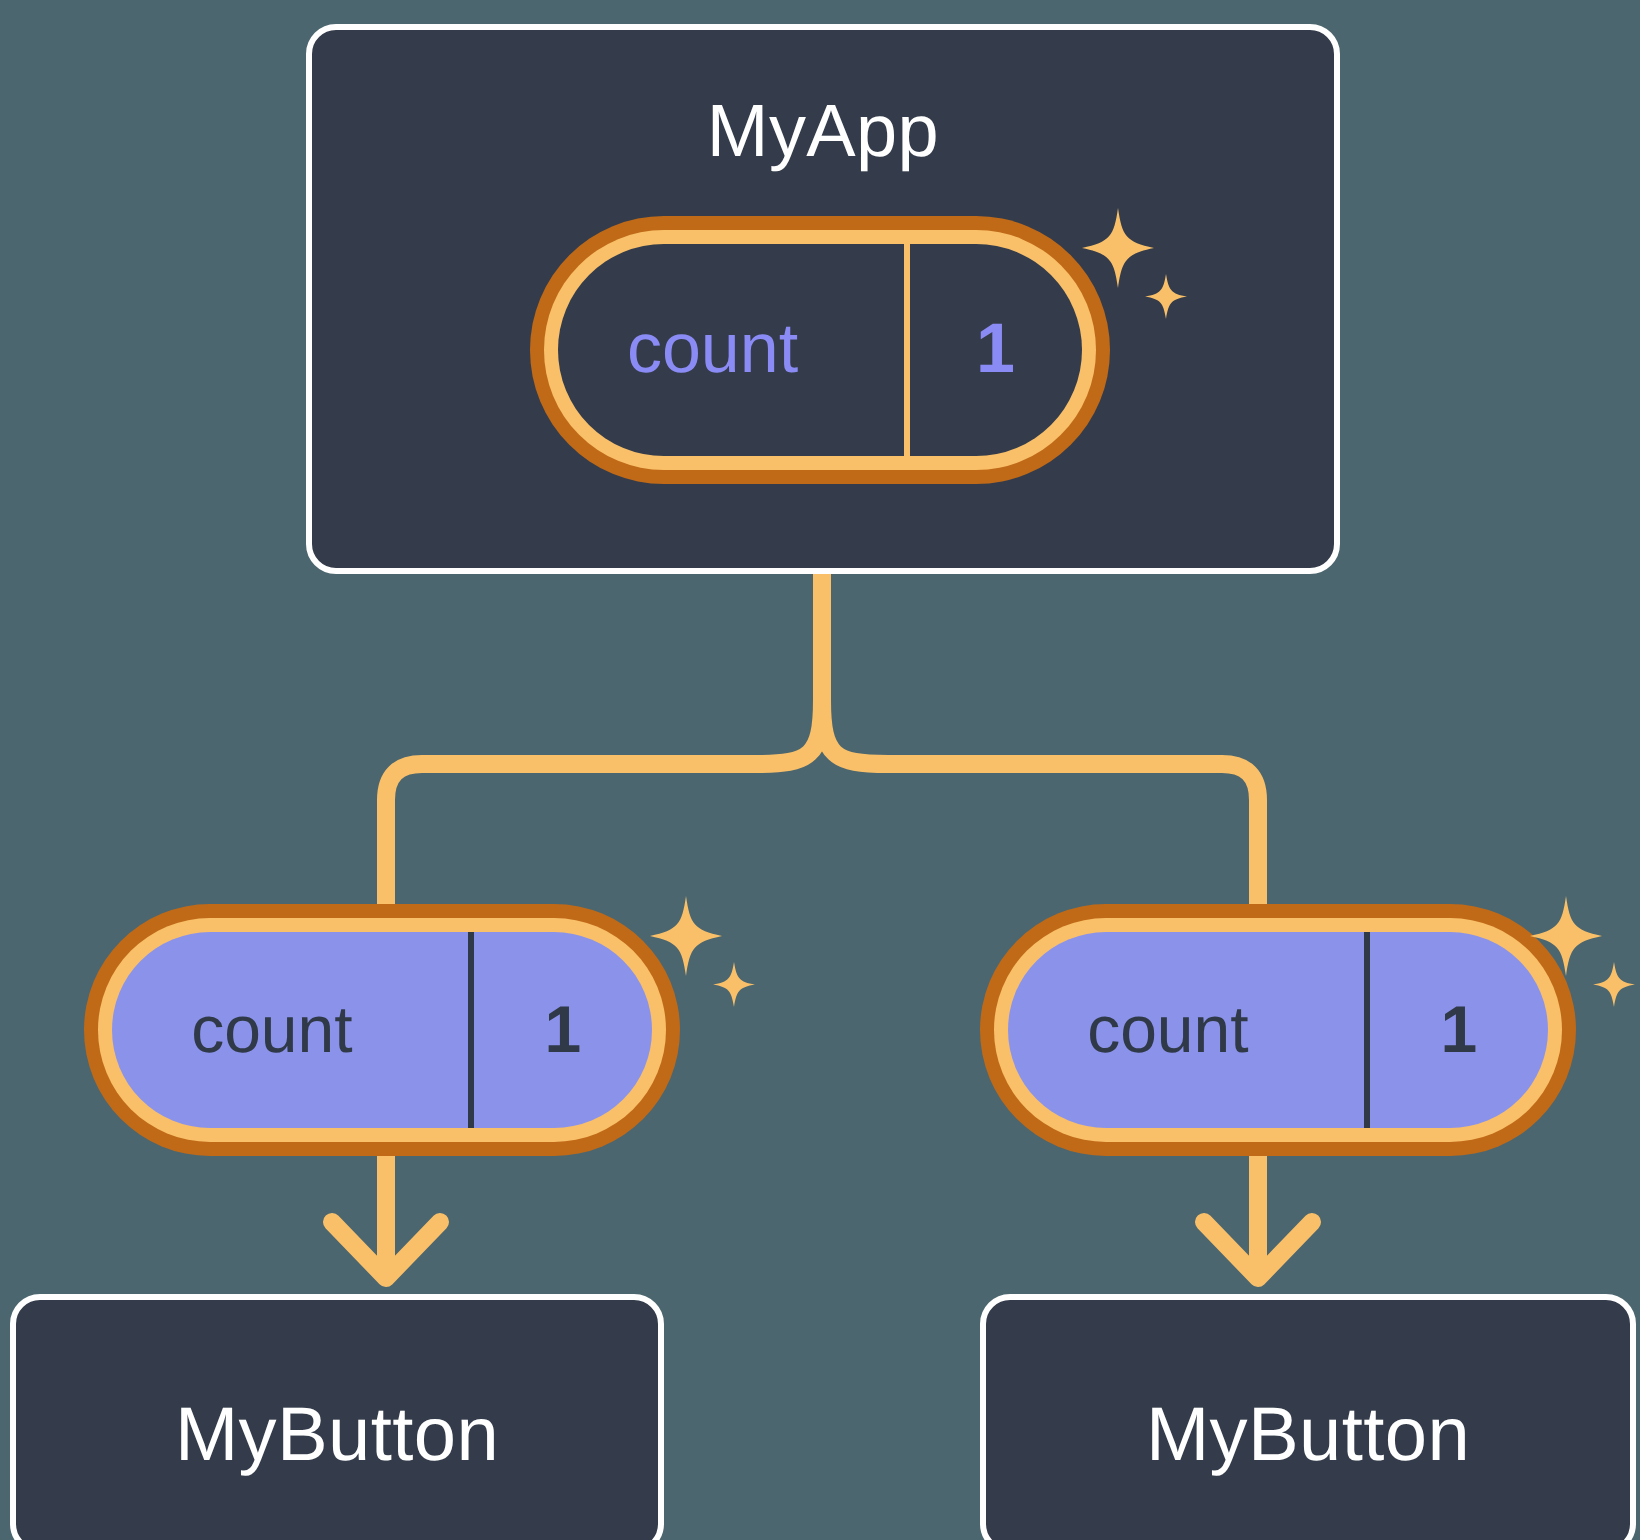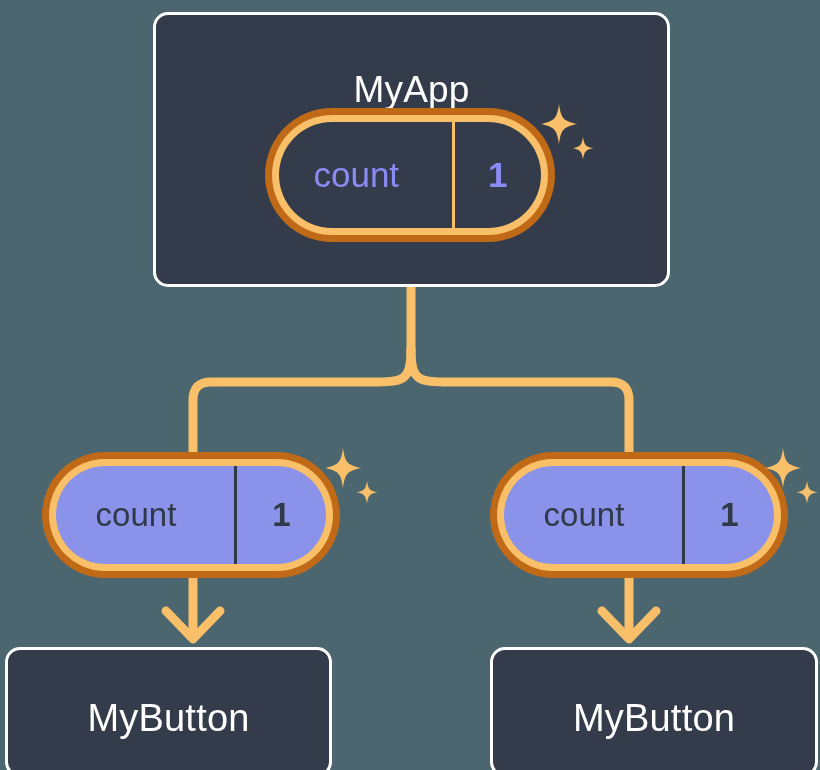--- a/index.html
+++ b/index.html
@@ -47,21 +47,21 @@
     color: #ffffff;
     font-size: 37px;
     font-weight: 400;
     letter-spacing: 0.2px;
     white-space: nowrap;
   }
   #box-myapp {
     left: 153px; top: 12px;
     width: 517px; height: 275px;
   }
-  #box-myapp .comp-title { top: 54px; }
+  #box-myapp .comp-title { top: 30px; }
 
   #box-mybutton-left {
     left: 5px; top: 647px;
     width: 327px; height: 130px;
   }
   #box-mybutton-right {
     left: 490px; top: 647px;
     width: 328px; height: 130px;
   }
   .btn-title { top: 47px; font-size: 38px; }

